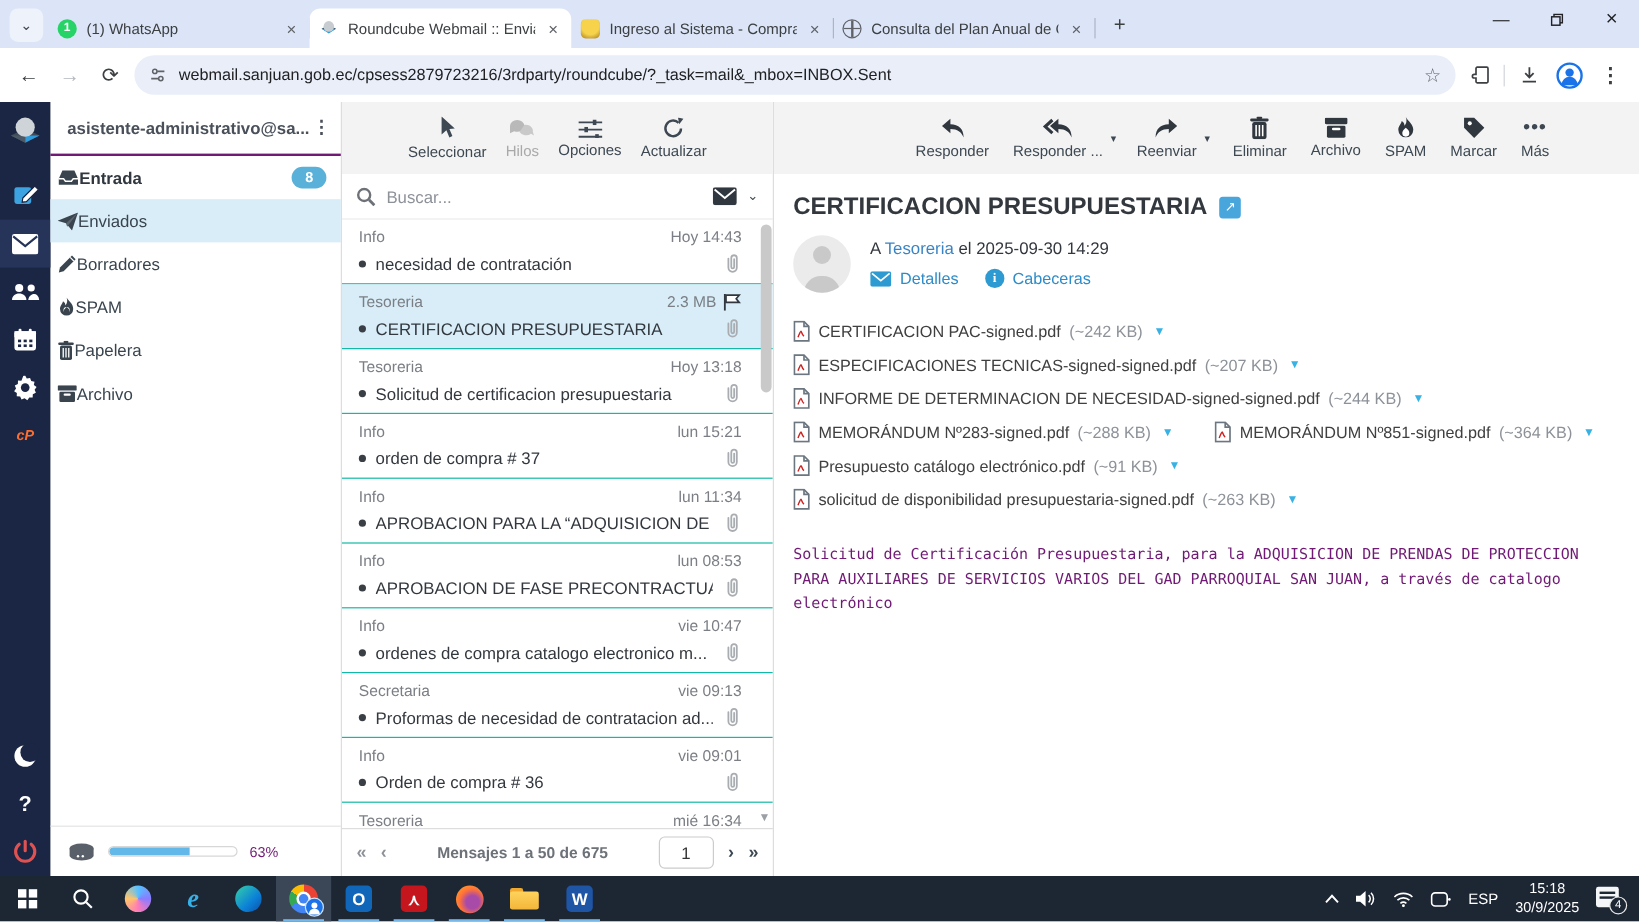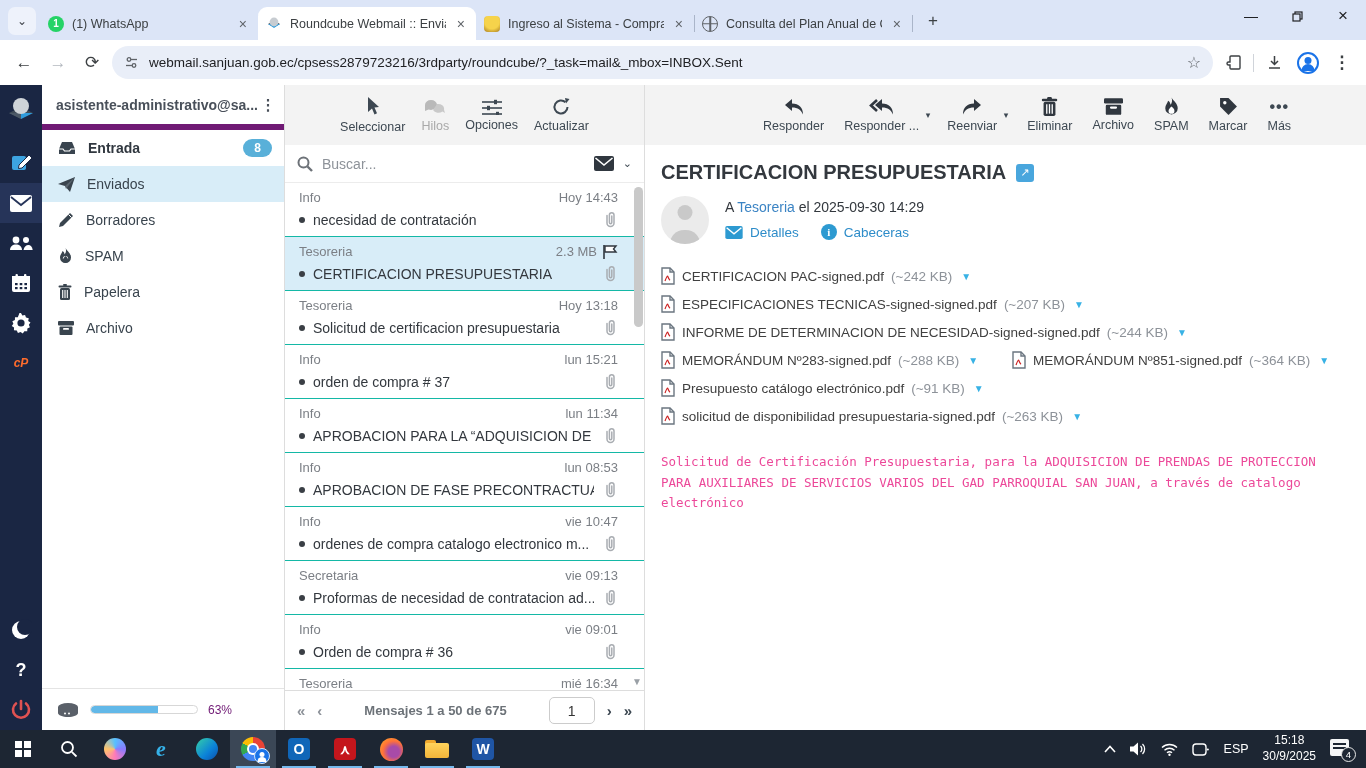--- a/index.html
+++ b/index.html
@@ -41,24 +41,24 @@
 
   .rail { width:42px; background:#1a2643; display:flex; flex-direction:column; align-items:center; flex:0 0 42px; }
   .rail-item { width:42px; height:40px; display:flex; align-items:center; justify-content:center; }
   .rail-item.active { background:#263459; }
   .rail-logo { margin:4px 0 14px; }
   .rail-bottom { margin-top:auto; display:flex; flex-direction:column; align-items:center; }
   .cp-text { color:#ff6c2c; font-weight:bold; font-size:12px; font-style:italic; }
   .qmark { color:#fff; font-weight:bold; font-size:18px; }
 
   .folders { width:243px; flex:0 0 243px; border-right:1px solid #ddd; display:flex; flex-direction:column; }
-  .acct-row { height:45px; display:flex; align-items:center; padding:0 8px 0 14px; border-bottom:6px solid #701a75; }
+  .acct-row { height:45px; display:flex; align-items:center; padding:0 8px 0 14px; border-bottom:2px solid #701a75; }
   .acct-name { flex:1; font-weight:bold; font-size:14px; color:#49505a; white-space:nowrap; overflow:hidden; }
   .kebab { color:#49505a; font-size:15px; font-weight:bold; letter-spacing:0; line-height:5px; width:16px; text-align:center; }
-  .folder { height:36px; display:flex; align-items:center; gap:12px; padding:0 12px 0 16px; color:#39444e; font-size:14px; }
+  .folder { height:36px; display:flex; align-items:center; padding:0 12px 0 6px; color:#39444e; font-size:14px; }
   .folder.selected { background:#d8edf8; }
   .folder .flabel { flex:1; }
   .folder.bold .flabel { font-weight:bold; color:#30373f; }
   .badge { background:#59b0d9; color:#fff; font-size:12px; font-weight:bold; border-radius:10px; padding:2px 11px; }
   .quota-row { margin-top:auto; border-top:1px solid #e4e4e4; height:42px; display:flex; align-items:center; gap:10px; padding:0 14px; }
   .qbar { width:108px; height:9px; border:1px solid #d7d7d7; border-radius:5px; background:#fff; overflow:hidden; }
   .qfill { height:100%; width:63%; background:#62b8e8; border-radius:5px 0 0 5px; }
   .qpct { font-size:12px; color:#701a75; }
 
   .listpane { width:360px; flex:0 0 360px; border-right:1px solid #ddd; display:flex; flex-direction:column; position:relative; }
@@ -102,21 +102,21 @@
   .to-line .rcpt { color:#3b84c4; }
   .hdr-actions { display:flex; gap:22px; margin-top:9px; align-items:center; }
   .hdr-act { display:flex; align-items:center; gap:7px; color:#2d8cc9; font-size:13.5px; }
   .info-ic { width:16px; height:16px; border-radius:50%; background:#2d9ad1; color:#fff; font-size:11px; font-weight:bold; display:flex; align-items:center; justify-content:center; font-family:"Liberation Serif",serif; }
   .atts { margin-top:18px; }
   .att-row { display:flex; align-items:center; gap:34px; min-height:28px; }
   .att { display:flex; align-items:center; gap:7px; }
   .att .aname { font-size:13.5px; color:#404040; }
   .att .asize { font-size:13.5px; color:#8d9299; }
   .att .acaret { color:#38b2e5; font-size:10px; padding-left:2px; }
-  .body-text { margin-top:22px; width:690px; font-family:"DejaVu Sans Mono","Liberation Mono",monospace; font-size:12.5px; line-height:1.65; color:#ec4899; }
+  .body-text { margin-top:22px; width:690px; font-family:"DejaVu Sans Mono","Liberation Mono",monospace; font-size:12.5px; line-height:1.65; color:#701a75; }
 
   
   .taskbar { position:absolute; left:0; right:0; bottom:0; height:38px; background:#1d2633; display:flex; align-items:center; color:#fff; }
   .tk { width:46px; height:38px; display:flex; align-items:center; justify-content:center; position:relative; }
   .tk.focused { background:#3b4756; }
   .tk .underline { position:absolute; bottom:0; left:6px; right:6px; height:2px; background:#76b9ed; }
   .win-logo { display:grid; grid-template-columns:7px 7px; grid-template-rows:7px 7px; gap:1.5px; }
   .win-logo span { background:#fff; }
   .ie-e { color:#35b1e8; font-size:22px; font-style:italic; font-weight:bold; font-family:"Liberation Serif",serif; }
   .chrome-ic { width:24px; height:24px; border-radius:50%; background:conic-gradient(#ea4335 0 120deg,#4285f4 120deg 240deg,#34a853 240deg 300deg,#fbbc05 300deg 360deg); position:relative; }

